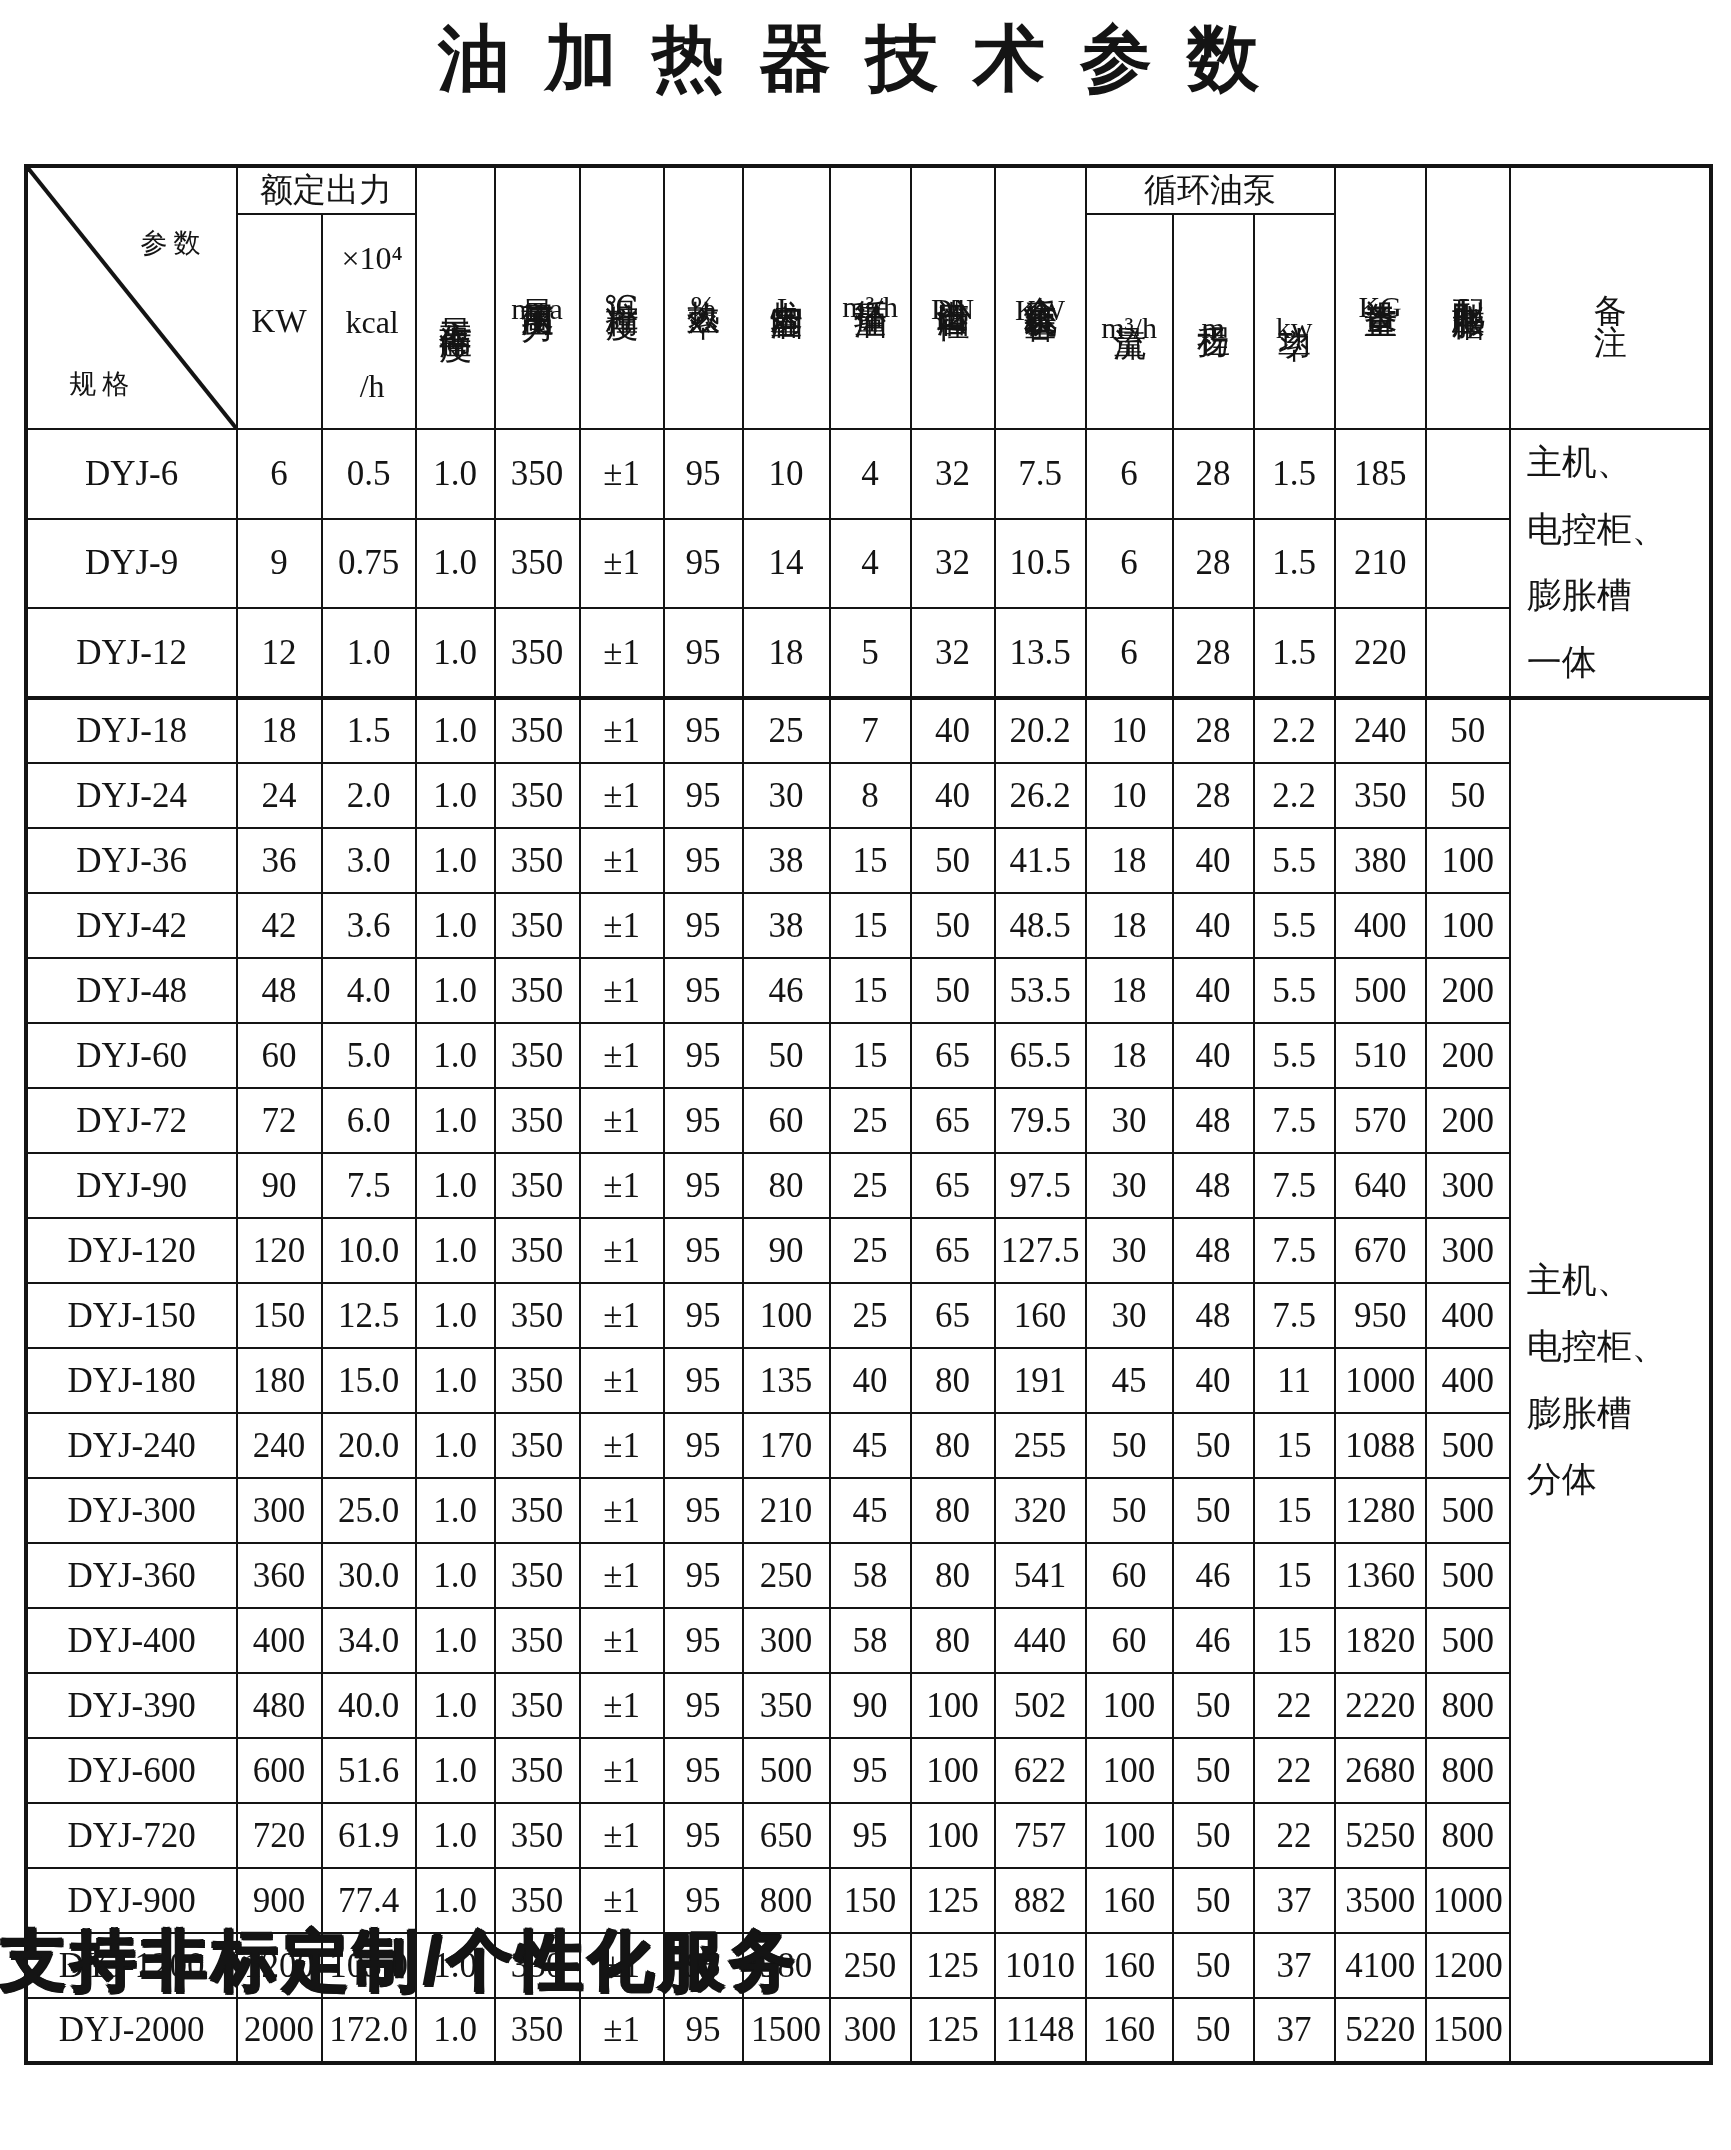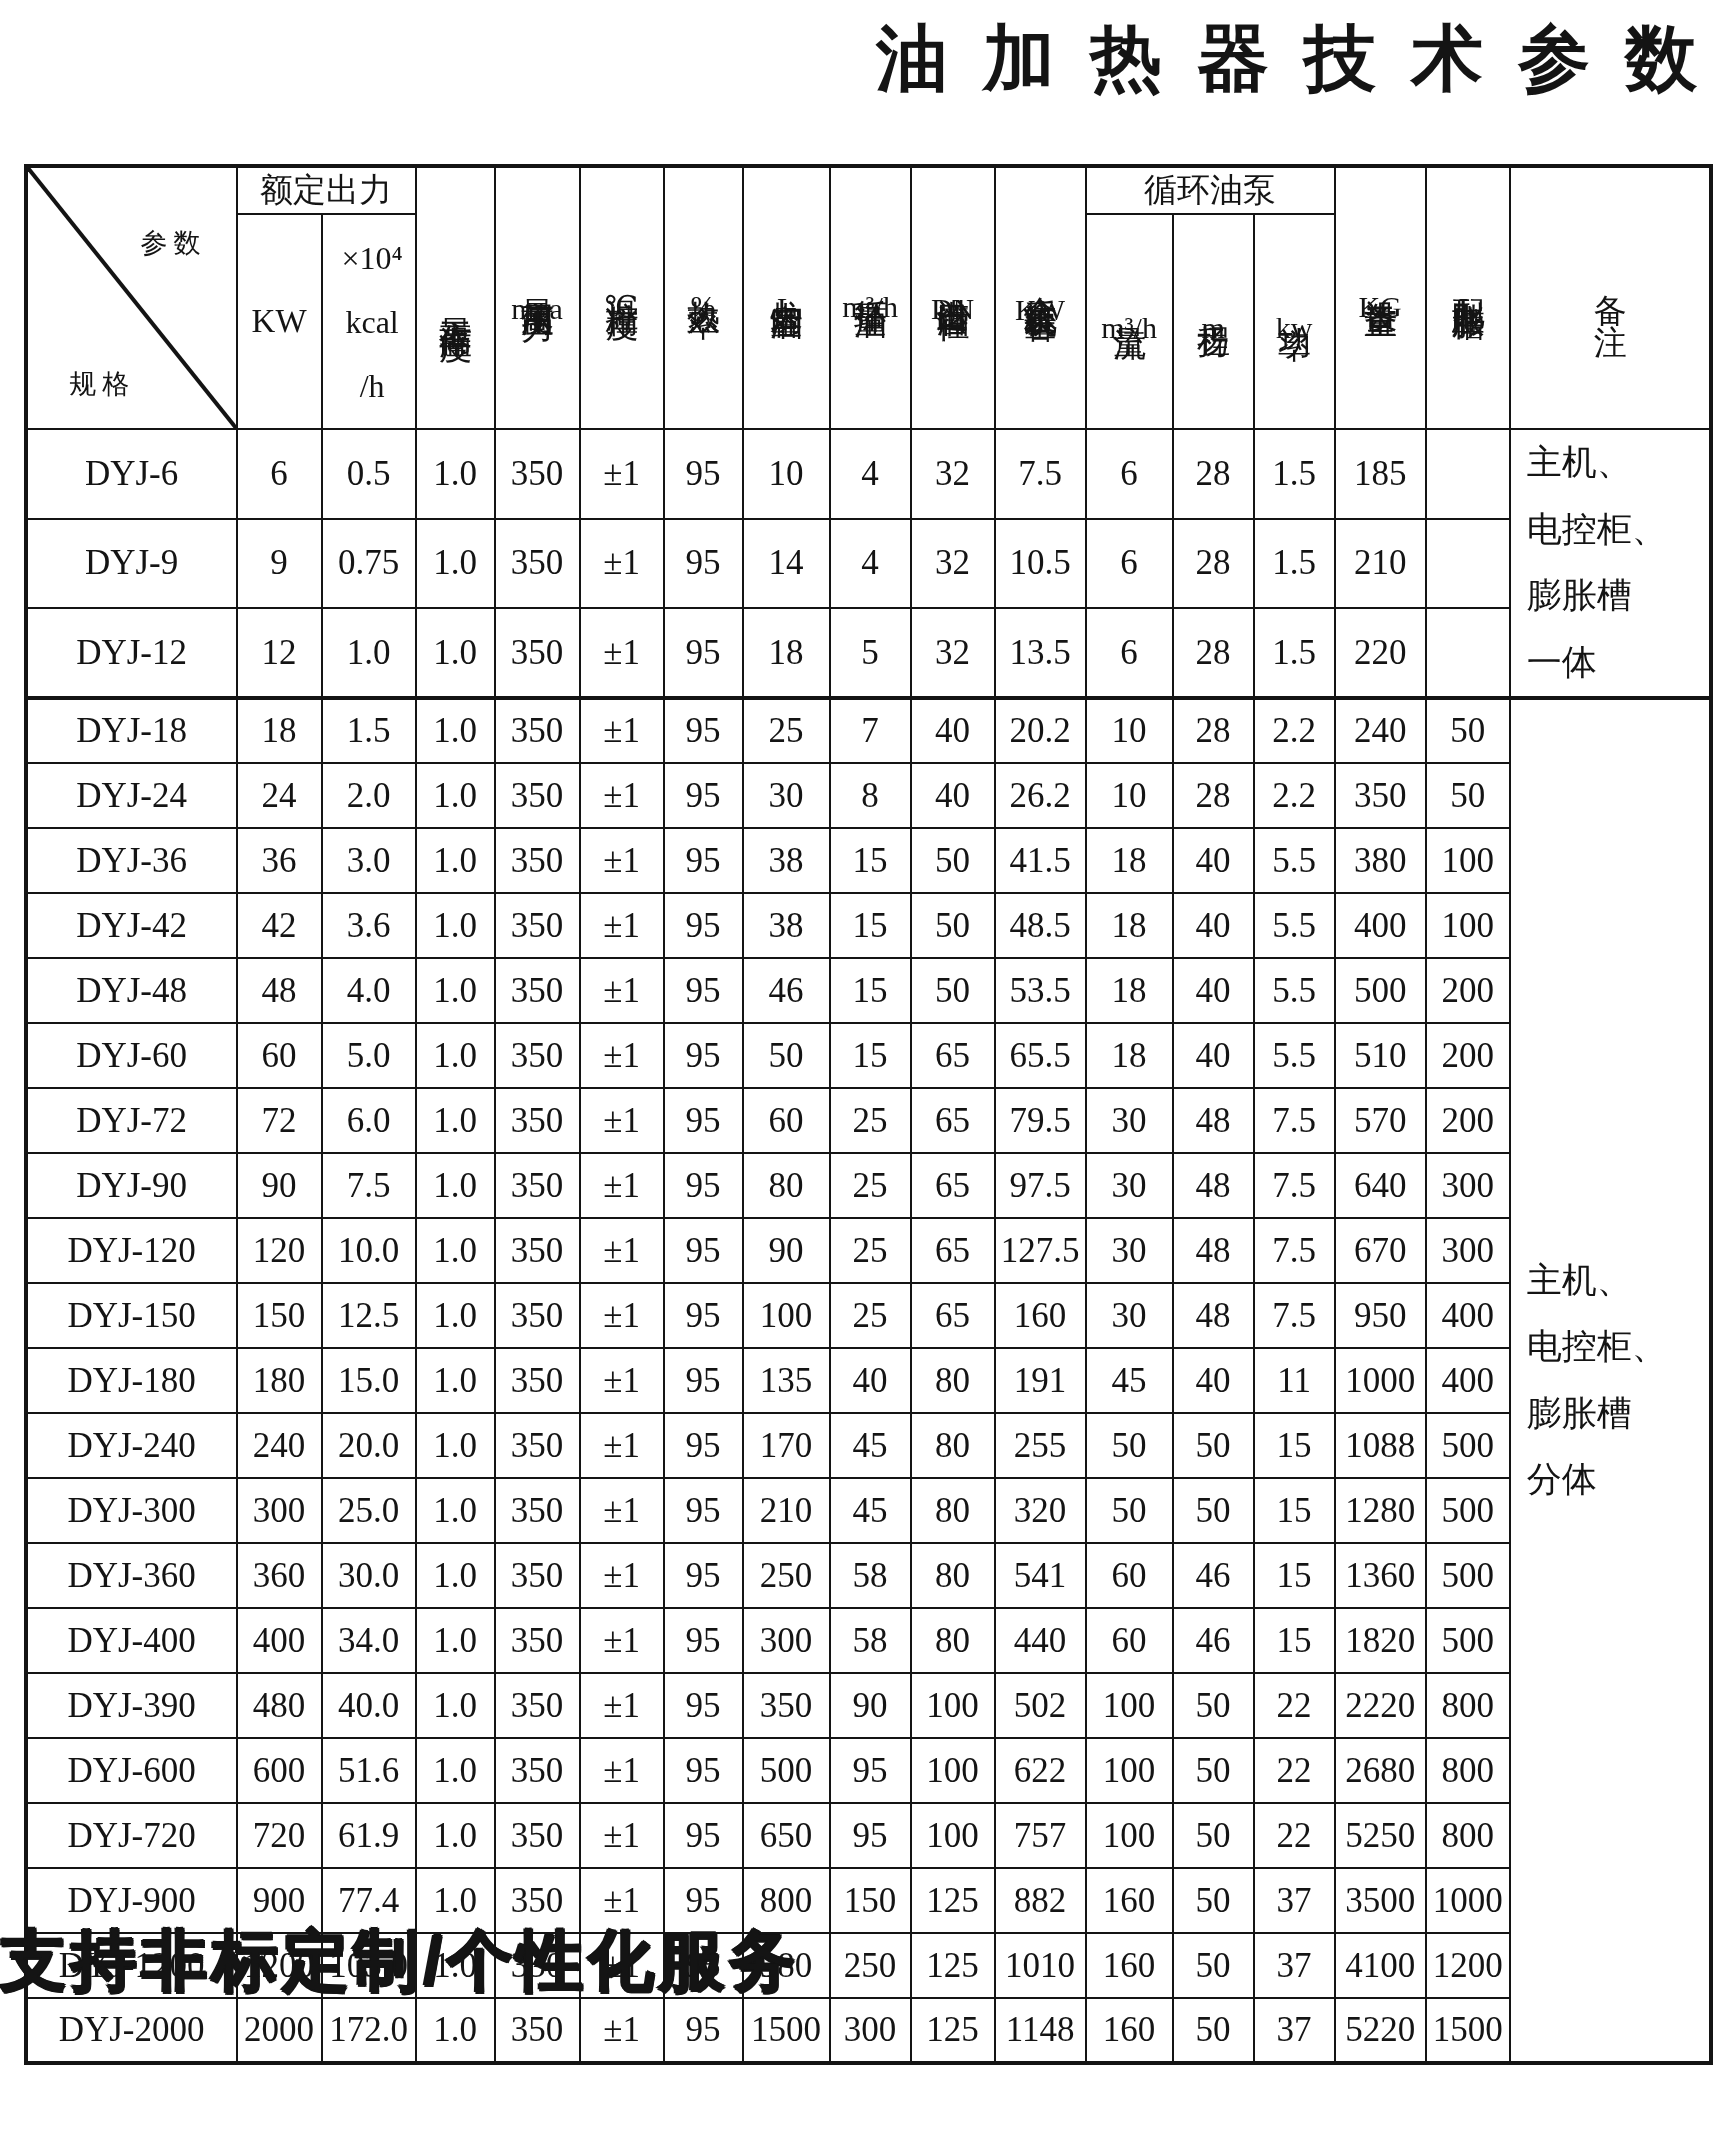--- a/index.html
+++ b/index.html
@@ -1,19 +1,19 @@
 <!DOCTYPE html>
 <html style="font-size:12px"><head>
 <meta charset="utf-8">
 <style>
   html,body{margin:0;padding:0;background:#ffffff;}
   .page{position:relative;width:1732px;height:2151px;background:#fff;overflow:hidden;
         font-family:"Liberation Serif","DejaVu Serif",serif;color:#141414;}
 
-  .title{position:absolute;top:10.7px;left:0;width:100%;text-align:right;
+  .title{position:absolute;top:10.7px;left:0;width:100%;text-align:center;
          font-size:72px;font-weight:700;letter-spacing:35px;white-space:nowrap;}
 
   table.spec{position:absolute;left:23.6px;top:164px;width:1684px;
              border-collapse:collapse;table-layout:fixed;
              border:4.6px solid #141414;}
   .spec th,.spec td{border:2.3px solid #141414;padding:0;text-align:center;
                     vertical-align:middle;font-weight:400;overflow:hidden;}
   .spec thead th{font-size:33px;margin-top:13px;}
   .spec tbody td{font-size:35px;}
   tr.hdr1{height:47px;}

